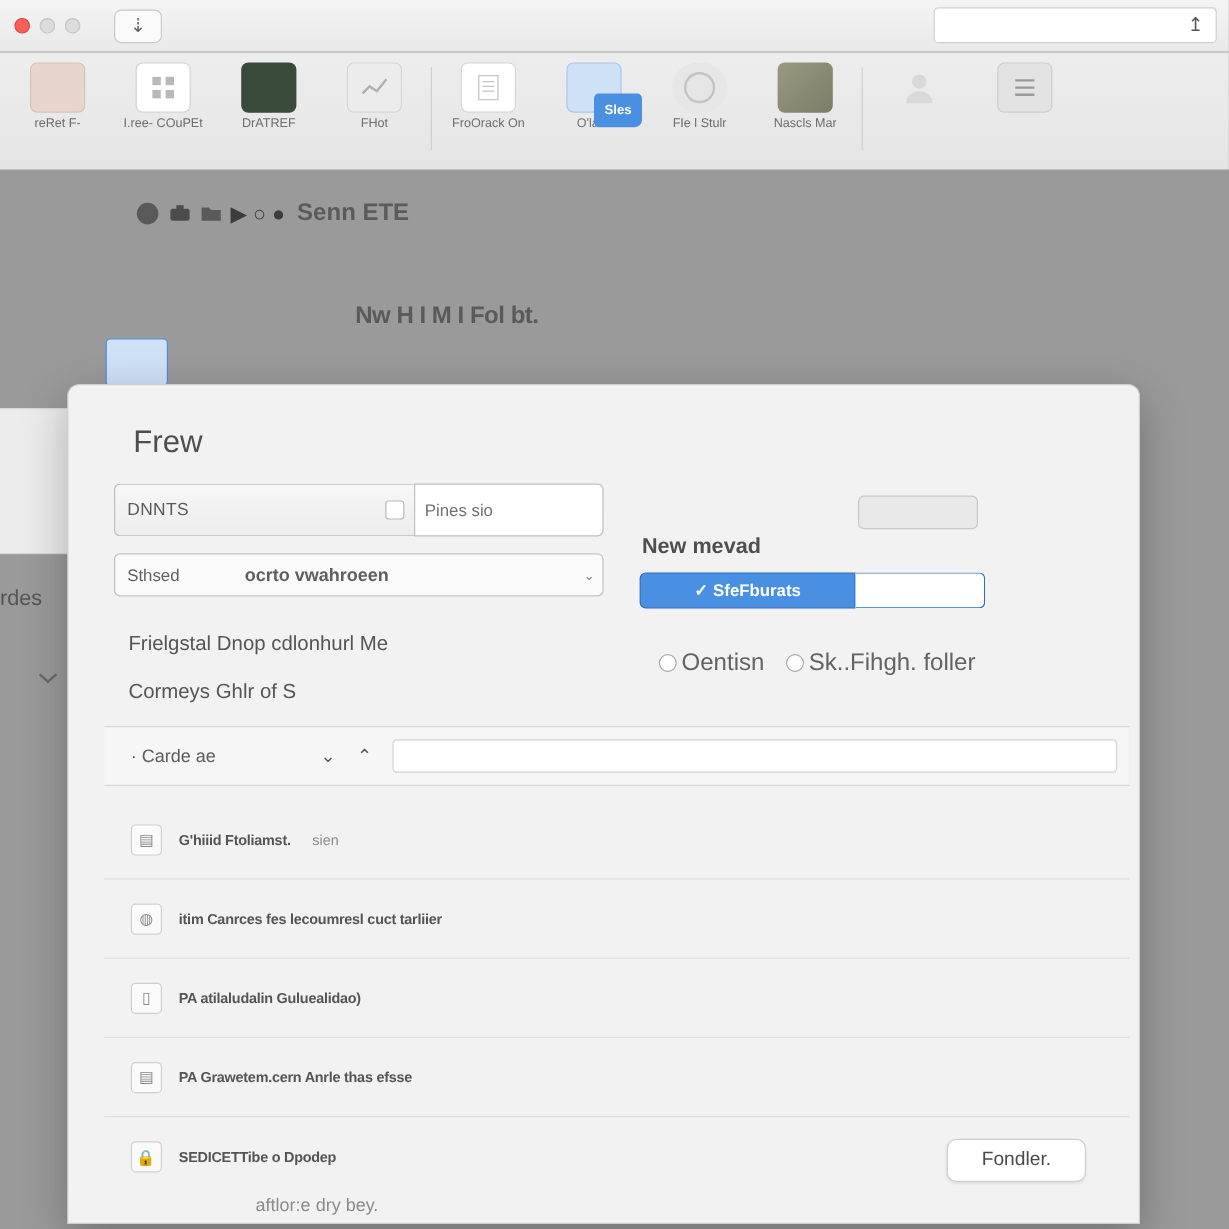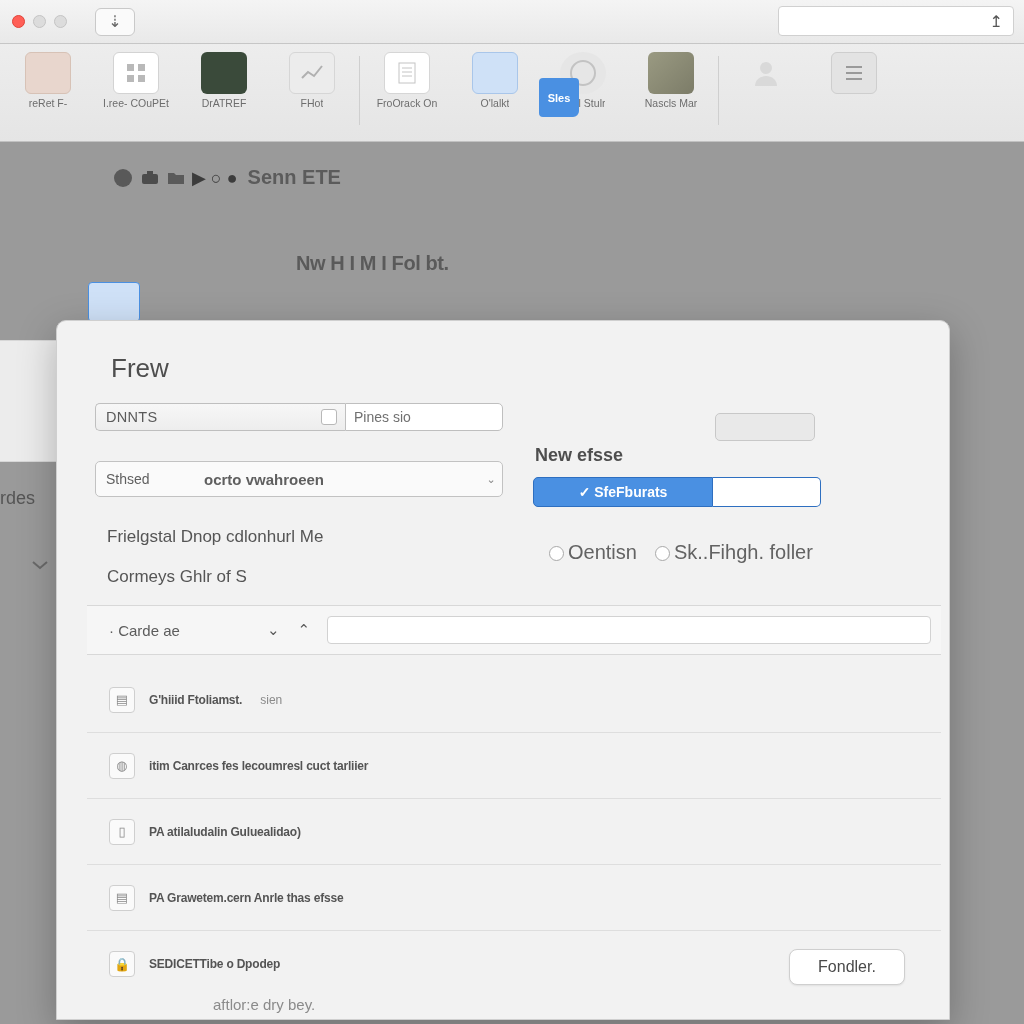--- a/index.html
+++ b/index.html
@@ -36,21 +36,21 @@
 .left-cut1 { position: absolute; top: 488px; left: 0; color: #555; font-size: 18px; }
 .left-cut2 { position: absolute; top: 556px; left: 30px; width: 20px; height: 20px; }
 .left-cut3 { position: absolute; top: 792px; left: 78px; width: 22px; height: 28px; border: 1px solid #bbb; border-radius: 3px; background: #f0f0f0; }
 
 
 .dialog { position: absolute; top: 320px; left: 56px; width: 894px; height: 700px; background: #f2f2f2; border: 1px solid #cfcfcf; border-radius: 10px 10px 0 0; box-shadow: 0 12px 38px rgba(0,0,0,0.26); overflow: hidden; }
 
 .dlg-title { position: absolute; top: 32px; left: 54px; font-size: 26px; color: #4e4e4e; font-weight: 500; }
 
 
-.row1 { position: absolute; top: 82px; left: 38px; width: 408px; height: 28px; display: flex; }
+.row1 { position: absolute; top: 82px; left: 38px; width: 408px; height: 44px; display: flex; }
 .row1 .left { width: 250px; border: 1px solid #bfbfbf; border-right: none; border-radius: 5px 0 0 5px; background: linear-gradient(#f7f7f7,#ededed); display: flex; align-items: center; padding-left: 10px; color: #5a5a5a; font-size: 14.5px; letter-spacing: 0.3px; position: relative; }
 .row1 .left .mini { position: absolute; right: 8px; width: 16px; height: 16px; border: 1px solid #b8b8b8; border-radius: 3px; background: #fff; }
 .row1 .right { flex: 1; border: 1px solid #bfbfbf; border-radius: 0 5px 5px 0; background: #fff; display: flex; align-items: center; padding-left: 8px; color: #707070; font-size: 14px; }
 
 
 .row2 { position: absolute; top: 140px; left: 38px; width: 408px; height: 36px; border: 1px solid #c2c2c2; border-radius: 5px; background: #fafafa; display: flex; align-items: center; color: #5f5f5f; }
 .row2 .a { width: 108px; padding-left: 10px; font-size: 14px; }
 .row2 .b { flex: 1; font-size: 15px; font-weight: 600; }
 .row2 .caret { width: 22px; text-align: center; color: #888; font-size: 11px; }
 
@@ -142,21 +142,21 @@
           <rect x="2" y="2" width="16" height="20" fill="none" stroke="#c4c4c4"></rect>
           <line x1="5" y1="7" x2="15" y2="7" stroke="#c4c4c4"></line>
           <line x1="5" y1="11" x2="15" y2="11" stroke="#c4c4c4"></line>
           <line x1="5" y1="15" x2="15" y2="15" stroke="#c4c4c4"></line>
         </svg>
     </div>
     <div class="lbl">FroOrack On</div>
   </div>
   <div class="tool" style="position:relative;">
     <div class="ico" style="background:#cfe1f7;border:1px solid #a9c6ea;"></div>
-    <div style="position:absolute;top:26px;left:44px;width:40px;height:39px;background:#4a90e2;border-radius:4px 4px 6px 4px;display:flex;align-items:center;justify-content:center;color:#fff;font-size:11px;font-weight:700;margin-left:44px;">Sles</div>
+    <div style="position:absolute;top:26px;left:44px;width:40px;height:28px;background:#4a90e2;border-radius:4px 4px 6px 4px;display:flex;align-items:center;justify-content:center;color:#fff;font-size:11px;font-weight:700;">Sles</div>
     <div class="lbl">O'lalkt</div>
   </div>
   <div class="tool">
     <div class="ico" style="background:#e6e6e6; border-radius:50%;">
       <svg width="30" height="30" viewBox="0 0 30 30">
           <circle cx="15" cy="15" r="12" fill="none" stroke="#c3c3c3" stroke-width="2"></circle>
         </svg>
     </div>
     <div class="lbl">FIe l Stulr</div>
   </div>
@@ -241,21 +241,21 @@
   <div class="exp">
     <div class="lab">· Carde ae</div>
     <div class="chev">
         <span>⌄</span>
         <span>⌃</span>
       </div>
     <div class="field"></div>
   </div>
 
   <div class="r-chip"></div>
-  <div class="r-label">New efsse</div>
+  <div class="r-label">New mevad</div>
   <div class="r-combo">
     <div class="sel">✓  SfeFburats</div>
     <div class="ext"></div>
   </div>
   <div class="r-radios">
     <span><span class="rad"></span><span>Oentisn</span></span>
     <span><span class="rad"></span><span>Sk..Fihgh. foller</span></span>
   </div>
 
   <div class="items">

